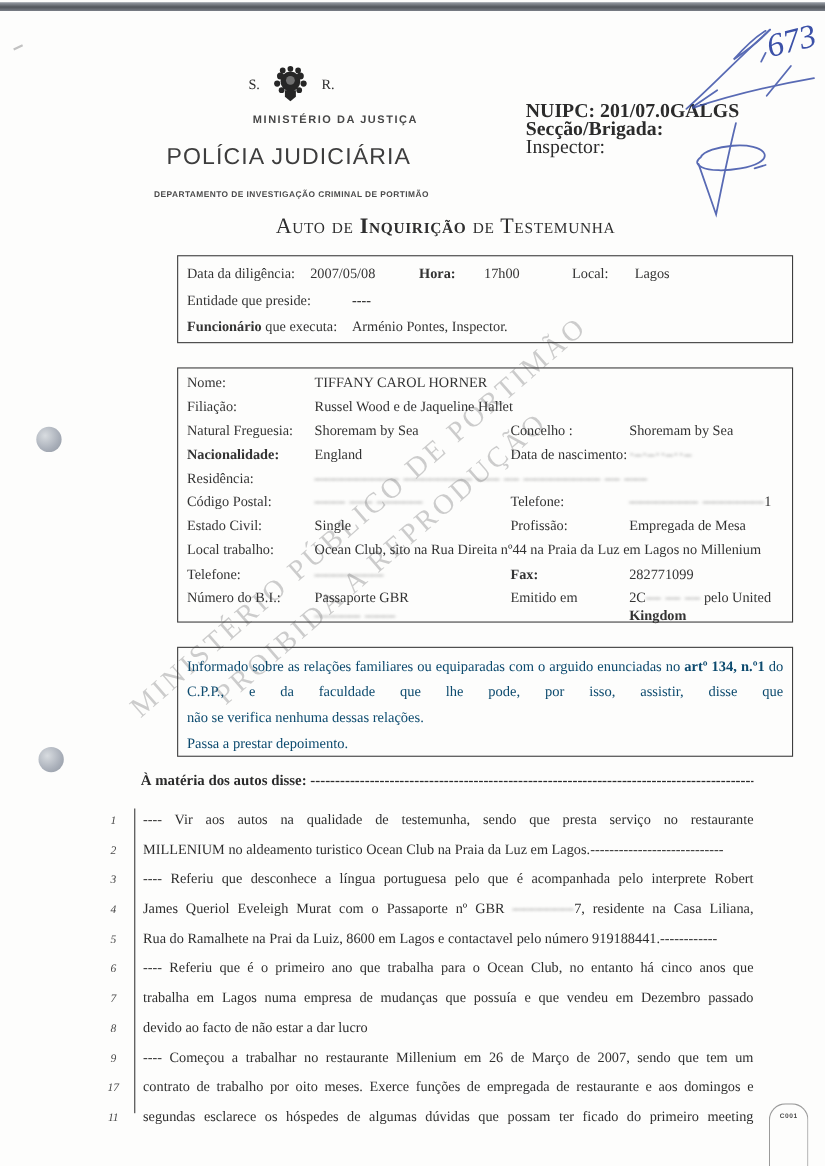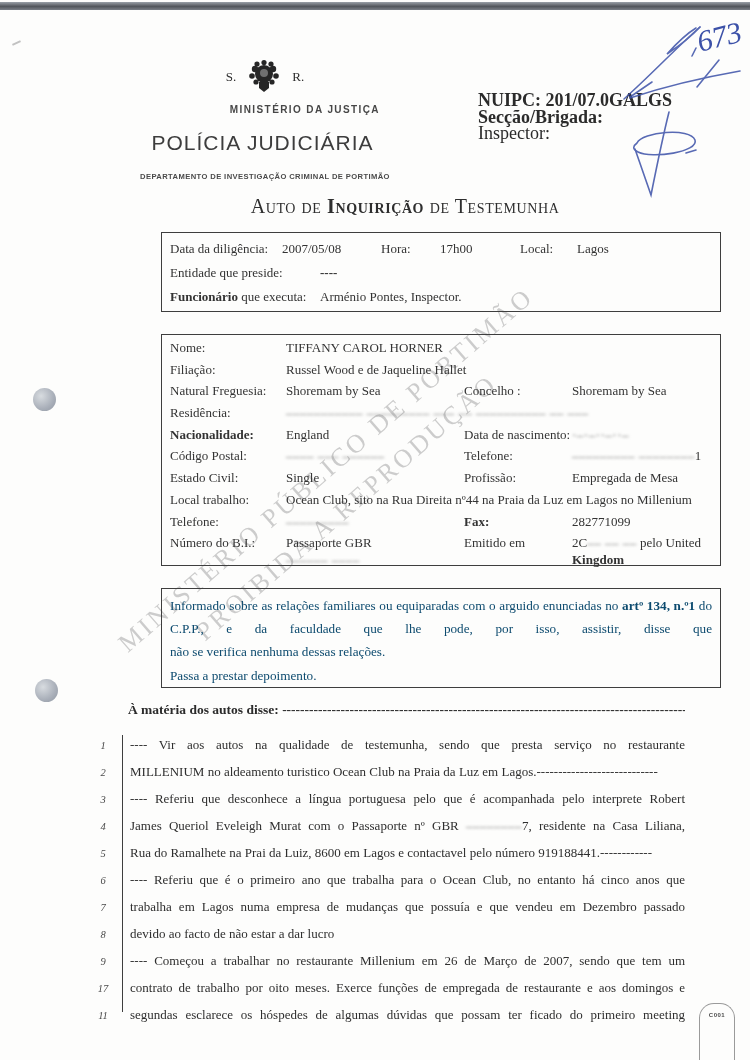--- a/index.html
+++ b/index.html
@@ -33,21 +33,21 @@
   
   .title{position:absolute;left:125px;top:195px;width:560px;text-align:center;font-size:20px;
          font-variant:small-caps;letter-spacing:.6px;color:#2e2e2e;}
   
   .box{position:absolute;left:125px;width:560px;border:1px solid #3e3e3e;box-sizing:border-box;
        font-size:13px;color:#333;background:transparent;margin-left:36px;}
   #meta-box{top:232px;height:80px;padding:4px 8px;}
   #witness-box{top:334px;height:232px;padding:5px 8px;}
   #rights-box{top:588px;height:100px;padding:5px 8px;font-size:13.2px;}
   .mrow{display:flex;line-height:24px;}
-  .w112{width:112px;flex:none;} .w99{width:99px;flex:none;} .w59{width:59px;flex:none;}
+  .w112{width:112px;flex:none;} .w99{width:99px;flex:none;} .w59{width:59px;flex:none;font-weight:bold;}
   .w80{width:80px;flex:none;} .w57{width:57px;flex:none;} .w150{width:150px;flex:none;}
   .wrow{display:flex;align-items:flex-start;line-height:16.5px;margin-bottom:5.2px;}
   .wl{width:116px;flex:none;} .wv{width:178px;flex:none;} .wl2{width:108px;flex:none;}
   .wv2{flex:1;} .sp{flex:1;width:auto;}
   .redact{filter:blur(1.4px);color:#6a6a6a;letter-spacing:.5px;}
   .rline{line-height:23.2px;text-align:justify;color:#0c4a6e;}
   .stretch{text-align-last:justify;}
   
   .statement-heading{position:absolute;left:128px;top:702px;width:557px;font-weight:bold;
                      font-size:13.5px;white-space:nowrap;overflow:hidden;color:#2b2b2b;}
@@ -143,28 +143,28 @@
         <div class="wl"><span>Filiação:</span></div>
         <div class="wv sp"><span>Russel Wood e de Jaqueline Hallet</span></div>
       </div>
       <div class="wrow">
         <div class="wl"><span>Natural Freguesia:</span></div>
         <div class="wv"><span>Shoremam by Sea</span></div>
         <div class="wl2"><span>Concelho :</span></div>
         <div class="wv2"><span>Shoremam by Sea</span></div>
       </div>
       <div class="wrow">
-        <div class="wl"><span>Residência:</span></div>
-        <div class="wv sp"><span class="redact">––––––––––– ––––––––– ––– –– –––––––––– –– –––</span></div>
-      </div>
-      <div class="wrow">
         <div class="wl"><span class="b">Nacionalidade:</span></div>
         <div class="wv"><span>England</span></div>
         <div class="wl2"><span>Data de nascimento:</span></div>
         <div class="wv2"><span class="redact">·–·–··–··–</span></div>
+      </div>
+      <div class="wrow">
+        <div class="wl"><span>Residência:</span></div>
+        <div class="wv sp"><span class="redact">––––––––––– ––––––––– ––– –– –––––––––– –– –––</span></div>
       </div>
       <div class="wrow">
         <div class="wl"><span>Código Postal:</span></div>
         <div class="wv"><span class="redact">–––– ––– ––––––</span></div>
         <div class="wl2"><span>Telefone:</span></div>
         <div class="wv2"><span class="redact">––––––––– ––––––––</span><span>1</span></div>
       </div>
       <div class="wrow">
         <div class="wl"><span>Estado Civil:</span></div>
         <div class="wv"><span>Single</span></div>

